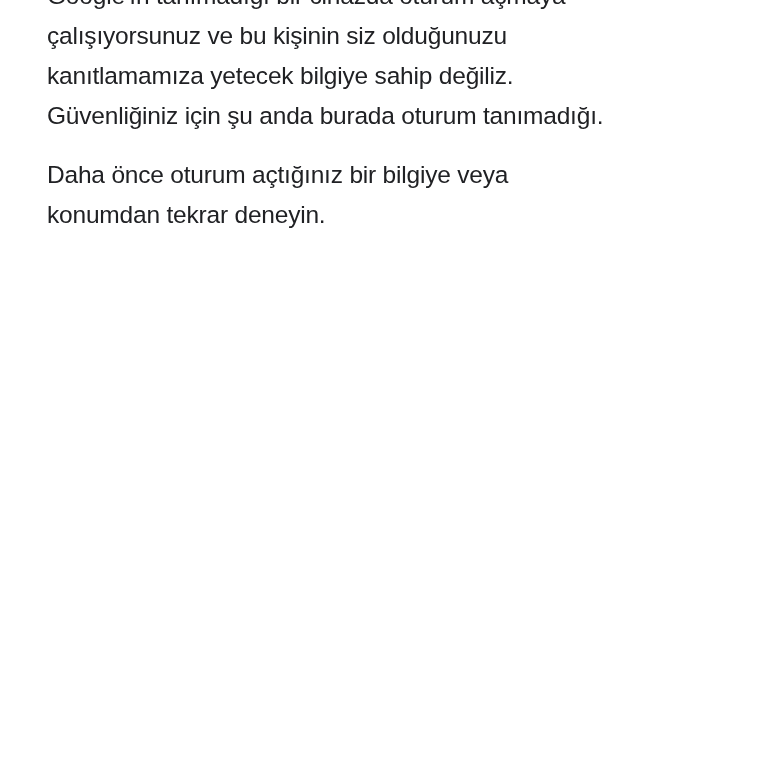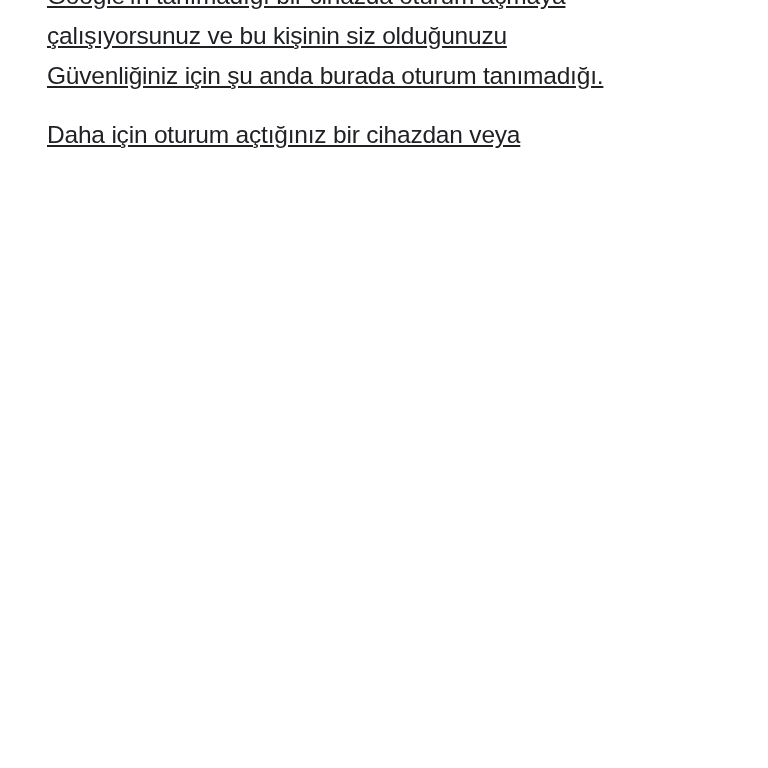--- a/index.html
+++ b/index.html
@@ -30,30 +30,31 @@
       line-height: 40px;
       letter-spacing: -0.2px;
       word-spacing: 0px;
     }
     .para + .para {
       margin-top: 19px;
     }
     .line {
       display: block;
       white-space: nowrap;
-      text-decoration: underline;
     }
   </style>
 </head>
 <body>
 
 <div class="page">
   <div class="content">
     <p class="para">
       <span class="line">Google'ın tanımadığı bir cihazda oturum açmaya</span>
       <span class="line">çalışıyorsunuz ve bu kişinin siz olduğunuzu</span>
+      <span class="line">kanıtlamamıza yetecek bilgiye sahip değiliz.</span>
       <span class="line">Güvenliğiniz için şu anda burada oturum tanımadığı.</span>
     </p>
     <p class="para">
-      <span class="line">Daha için oturum açtığınız bir cihazdan veya</span>
+      <span class="line">Daha önce oturum açtığınız bir bilgiye veya</span>
+      <span class="line">konumdan tekrar deneyin.</span>
     </p>
   </div>
 </div>
 
 </body></html>

